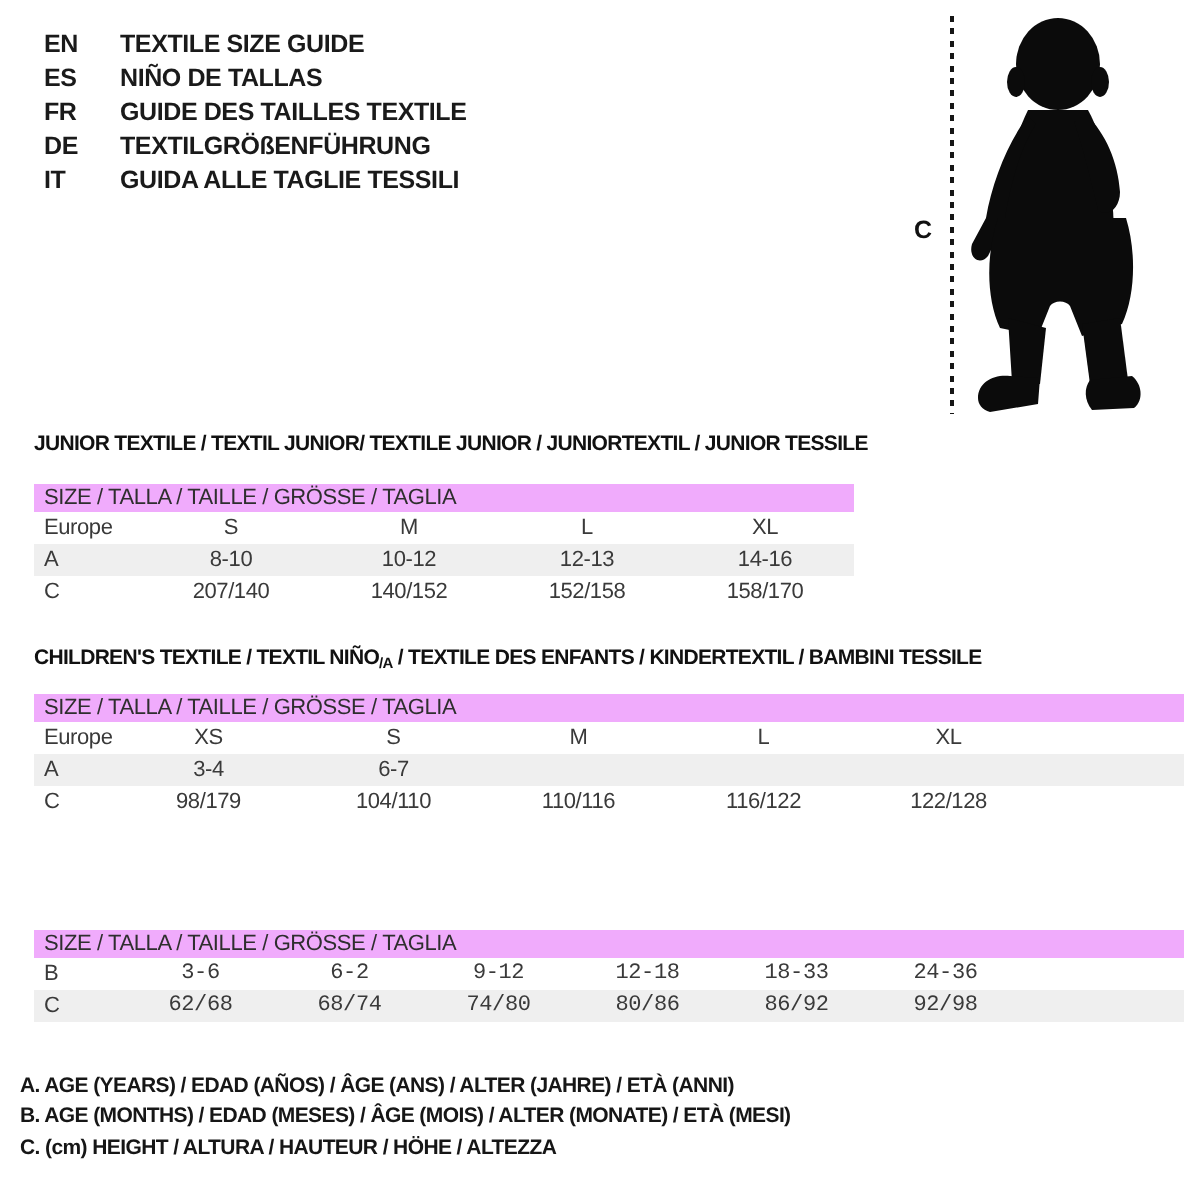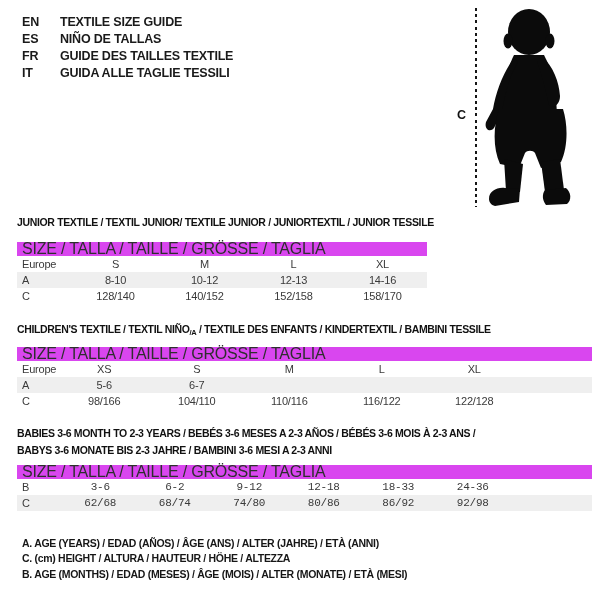--- a/index.html
+++ b/index.html
@@ -22,53 +22,57 @@
     letter-spacing:-0.35px;color:#111;white-space:nowrap;}
   #junior-title{top:216px;}
   #children-title{top:323px;}
   #babies-title{top:425px;line-height:16.5px;}
   .subsc{font-size:7.5px;vertical-align:-2px;}
   
   .size-table{position:absolute;left:17px;color:#3a3a3a;}
   #junior-table{top:242px;width:410px;}
   #children-table{top:347px;width:575px;}
   #babies-table{top:465px;width:575px;}
-  .size-head{background:#d946ef;height:14px;line-height:14.5px;font-size:16px;
+  .size-head{background:#f0abfc;height:14px;line-height:14.5px;font-size:11px;
     padding-left:5px;color:#2e2e2e;letter-spacing:-0.2px;white-space:nowrap;}
   .trow{display:flex;height:16px;line-height:16px;font-size:11px;letter-spacing:-0.2px;white-space:nowrap;}
   .stripe{background:#efefef;}
   .rlabel{padding-left:5px;flex:0 0 auto;}
   .cell{text-align:center;flex:0 0 auto;}
   #junior-table .rlabel{width:49px;}
   #junior-table .cell{width:89px;}
   #children-table .rlabel{width:36px;}
   #children-table .cell{width:92.5px;}
   #babies-table .rlabel{width:41px;}
   #babies-table .cell{width:74.5px;font-family:Liberation Mono, monospace;}
   
-  .footnotes{position:absolute;left:22px;top:536px;font-weight:bold;font-size:10.5px;
+  .footnotes{position:absolute;left:10px;top:536px;font-weight:bold;font-size:10.5px;
     letter-spacing:-0.3px;line-height:15.4px;color:#161616;white-space:nowrap;}
 </style>
 </head>
 <body>
 
 <div id="canvas">
 
   <div class="lang-list">
     <div class="lang-row">
       <span class="lang-code">EN</span>
       <span class="lang-label">TEXTILE SIZE GUIDE</span>
     </div>
     <div class="lang-row">
       <span class="lang-code">ES</span>
       <span class="lang-label">NIÑO DE TALLAS</span>
     </div>
     <div class="lang-row">
       <span class="lang-code">FR</span>
       <span class="lang-label">GUIDE DES TAILLES TEXTILE</span>
+    </div>
+    <div class="lang-row">
+      <span class="lang-code">DE</span>
+      <span class="lang-label">TEXTILGRÖßENFÜHRUNG</span>
     </div>
     <div class="lang-row">
       <span class="lang-code">IT</span>
       <span class="lang-label">GUIDA ALLE TAGLIE TESSILI</span>
     </div>
   </div>
 
   <div class="measure-line"></div>
   <div class="measure-label">C</div>
 
@@ -100,57 +104,53 @@
     </div>
     <div class="trow stripe">
       <span class="rlabel">A</span>
       <span class="cell">8-10</span>
       <span class="cell">10-12</span>
       <span class="cell">12-13</span>
       <span class="cell">14-16</span>
     </div>
     <div class="trow">
       <span class="rlabel">C</span>
-      <span class="cell">128/140</span>
+      <span class="cell">207/140</span>
       <span class="cell">140/152</span>
       <span class="cell">152/158</span>
       <span class="cell">158/170</span>
     </div>
   </div>
 
   <div class="sec-title" id="children-title"><span>CHILDREN'S TEXTILE / TEXTIL NIÑO</span><span class="subsc">/A</span><span> / TEXTILE DES ENFANTS / KINDERTEXTIL / BAMBINI TESSILE</span></div>
   <div class="size-table" id="children-table">
     <div class="size-head">SIZE / TALLA / TAILLE / GRÖSSE / TAGLIA</div>
     <div class="trow">
       <span class="rlabel">Europe</span>
       <span class="cell">XS</span>
       <span class="cell">S</span>
       <span class="cell">M</span>
       <span class="cell">L</span>
       <span class="cell">XL</span>
     </div>
     <div class="trow stripe">
       <span class="rlabel">A</span>
-      <span class="cell">5-6</span>
+      <span class="cell">3-4</span>
       <span class="cell">6-7</span>
     </div>
     <div class="trow">
       <span class="rlabel">C</span>
-      <span class="cell">98/166</span>
+      <span class="cell">98/179</span>
       <span class="cell">104/110</span>
       <span class="cell">110/116</span>
       <span class="cell">116/122</span>
       <span class="cell">122/128</span>
     </div>
   </div>
 
-  <div class="sec-title" id="babies-title">
-    <div>BABIES 3-6 MONTH TO 2-3 YEARS / BEBÉS 3-6 MESES A 2-3 AÑOS / BÉBÉS 3-6 MOIS À 2-3 ANS /</div>
-    <div>BABYS 3-6 MONATE BIS 2-3 JAHRE / BAMBINI 3-6 MESI A 2-3 ANNI</div>
-  </div>
   <div class="size-table" id="babies-table">
     <div class="size-head">SIZE / TALLA / TAILLE / GRÖSSE / TAGLIA</div>
     <div class="trow">
       <span class="rlabel">B</span>
       <span class="cell">3-6</span>
       <span class="cell">6-2</span>
       <span class="cell">9-12</span>
       <span class="cell">12-18</span>
       <span class="cell">18-33</span>
       <span class="cell">24-36</span>
@@ -161,17 +161,17 @@
       <span class="cell">68/74</span>
       <span class="cell">74/80</span>
       <span class="cell">80/86</span>
       <span class="cell">86/92</span>
       <span class="cell">92/98</span>
     </div>
   </div>
 
   <div class="footnotes">
     <div>A. AGE (YEARS) / EDAD (AÑOS) / ÂGE (ANS) / ALTER (JAHRE) / ETÀ (ANNI)</div>
+    <div>B. AGE (MONTHS) / EDAD (MESES) / ÂGE (MOIS) / ALTER (MONATE) / ETÀ (MESI)</div>
     <div>C. (cm) HEIGHT / ALTURA / HAUTEUR / HÖHE / ALTEZZA</div>
-    <div>B. AGE (MONTHS) / EDAD (MESES) / ÂGE (MOIS) / ALTER (MONATE) / ETÀ (MESI)</div>
   </div>
 
 </div>
 
 </body></html>

